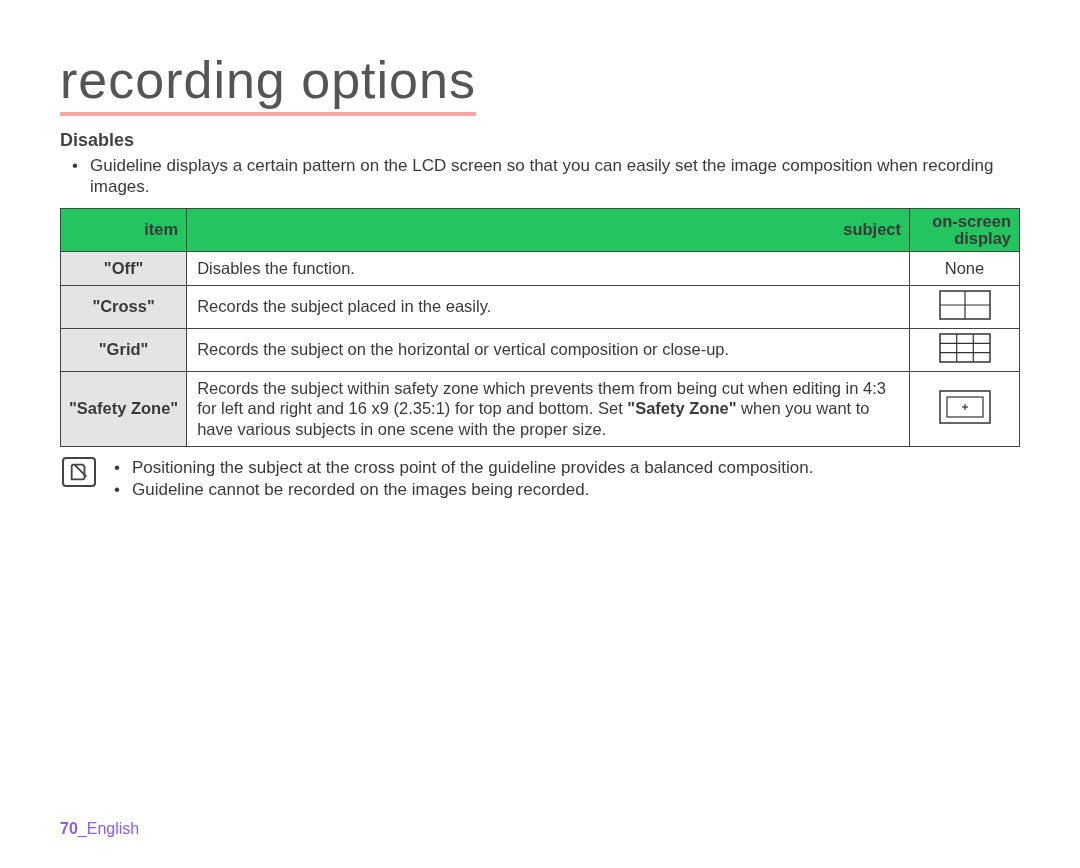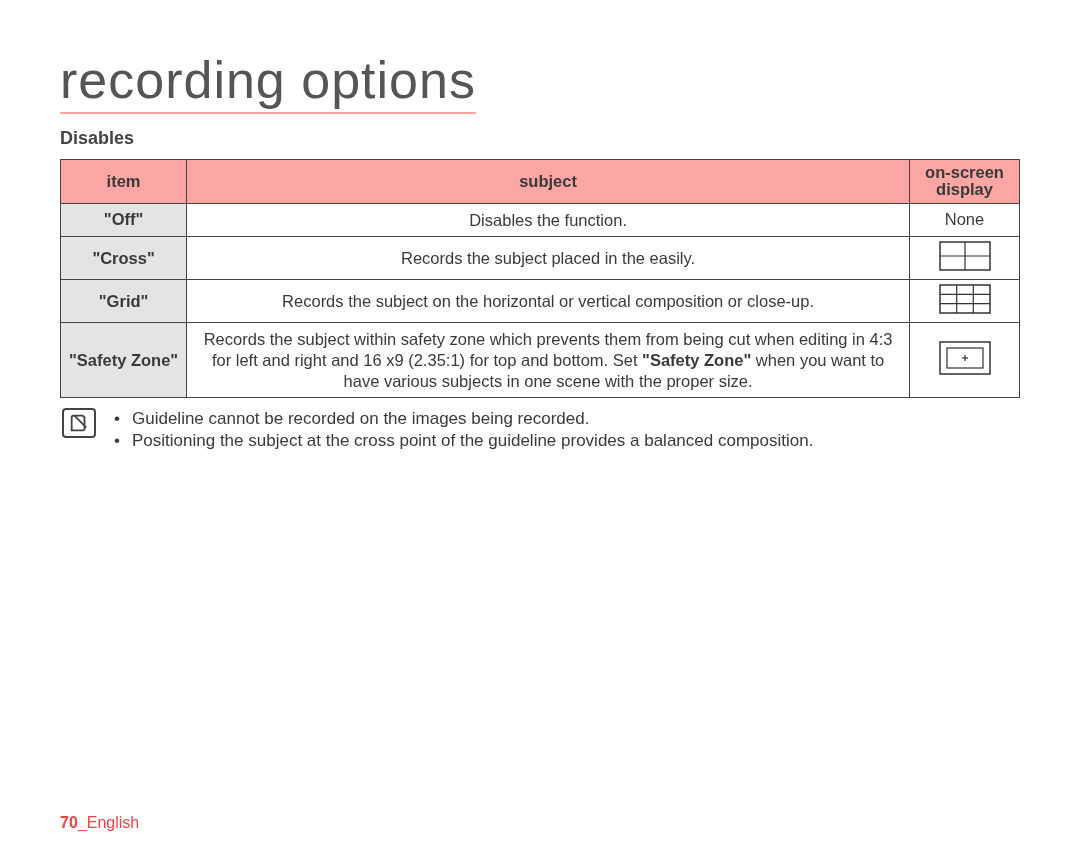--- a/index.html
+++ b/index.html
@@ -9,21 +9,21 @@
     color: #3a3a3a;
     background: #fff;
     padding: 50px 60px 30px 60px;
     position: relative;
   }
   .title {
     font-size: 52px;
     font-weight: 300;
     letter-spacing: 1px;
     color: #555;
-    border-bottom: 2px solid #fca5a5;
+    border-bottom: 4px solid #fca5a5;
     padding-bottom: 2px;
     margin-bottom: 14px;
     width: fit-content;
     font-stretch: condensed;
   }
   .section-heading {
     font-size: 18px;
     font-weight: bold;
     color: #444;
     margin-bottom: 4px;
@@ -51,34 +51,34 @@
     width: 100%;
     margin-top: 2px;
   }
   th, td {
     border: 1px solid #444;
     padding: 4px 8px;
     font-size: 16.5px;
     vertical-align: middle;
   }
   th {
-    background: #fca5a5;
+    background: #22c55e;
     font-weight: bold;
-    text-align: center;
+    text-align: right;
     line-height: 1.05;
   }
   td.item-cell {
     background: #e4e4e4;
     font-weight: bold;
     text-align: center;
     width: 120px;
     white-space: nowrap;
   }
   td.contents-cell {
-    text-align: center;
+    text-align: left;
     padding: 6px 10px;
     line-height: 1.25;
   }
   td.osd-cell {
     text-align: center;
     width: 110px;
     padding: 4px 0;
     margin-top: 16px;
   }
   .icon-box {
@@ -114,35 +114,36 @@
     line-height: 1.3;
   }
   .note-list li::before {
     content: "•";
     position: absolute;
     left: 0;
     top: 0;
   }
   .footer {
     position: absolute;
-    bottom: 36px;
+    bottom: 30px;
     left: 60px;
     font-size: 16px;
-    color: #ef4444;
+    color: #8b5cf6;
   }
   .footer .pagenum { font-weight: bold; }
 </style>
 </head>
 <body>
 
 <div class="title">recording options</div>
 
 <div class="section-heading">Disables</div>
 
 <ul class="intro-list">
+  <li>Guideline displays a certain pattern on the LCD screen so that you can easily set the image composition when recording images.</li>
 </ul>
 
 <table>
   <thead>
     <tr>
       <th>item</th>
       <th>subject</th>
       <th>
         <span>on-screen</span><br>
         <span>display</span>
@@ -203,20 +204,20 @@
 </table>
 
 <div class="note-row">
   <div class="note-icon">
     <svg viewBox="0 0 24 24">
       <path d="M4 20 L4 6 Q4 4 6 4 L16 4 L18 6 L18 18 Q18 20 16 20 Z" fill="none" stroke="#444" stroke-width="2"></path>
       <path d="M7 4 L20 17" stroke="#444" stroke-width="2"></path>
     </svg>
   </div>
   <ul class="note-list">
+    <li>Positioning the subject at the cross point of the guideline provides a balanced composition.</li>
     <li>Guideline cannot be recorded on the images being recorded.</li>
-    <li>Positioning the subject at the cross point of the guideline provides a balanced composition.</li>
   </ul>
 </div>
 
 <div class="footer">
   <span class="pagenum">70</span><span>_</span><span>English</span>
 </div>
 
 </body></html>

